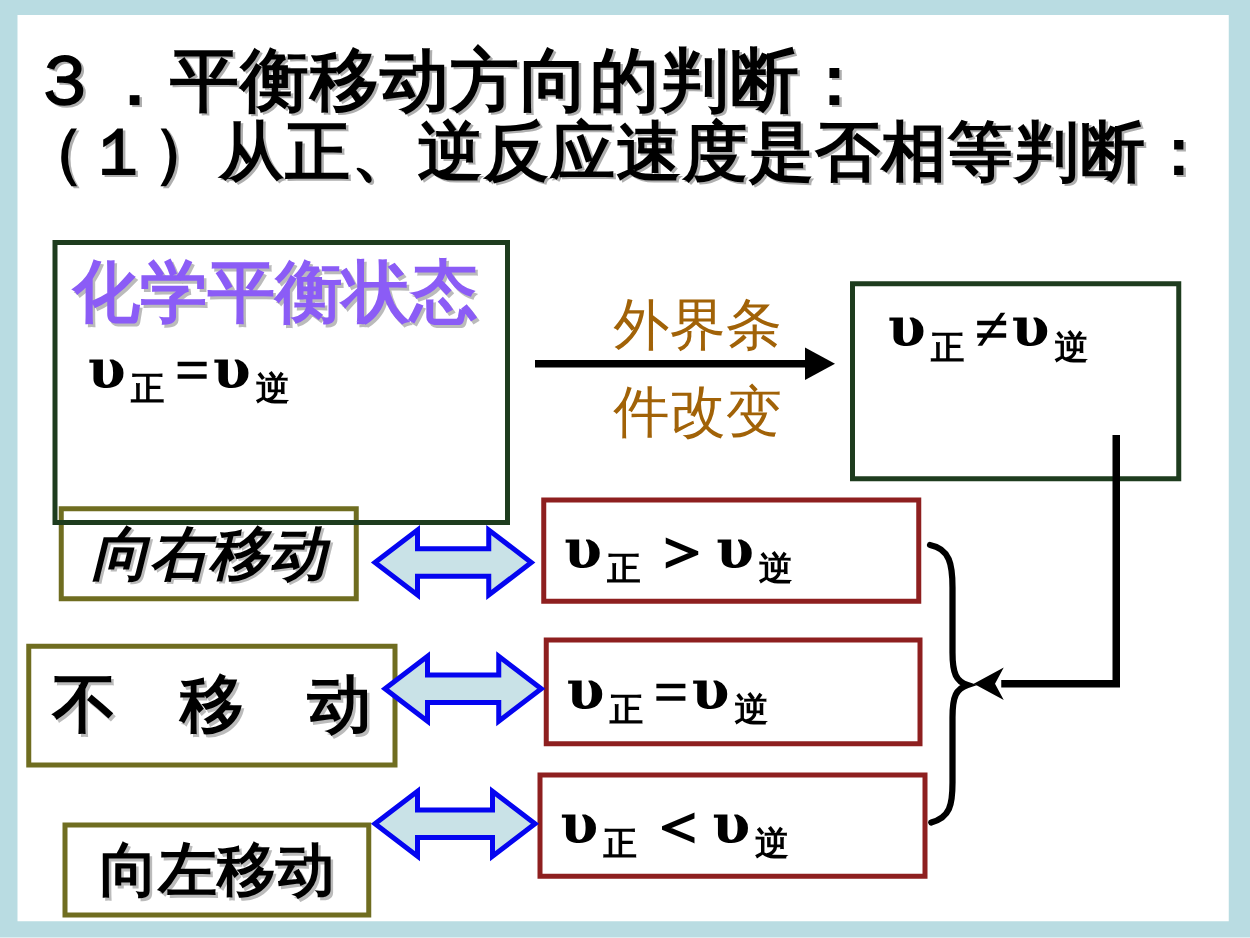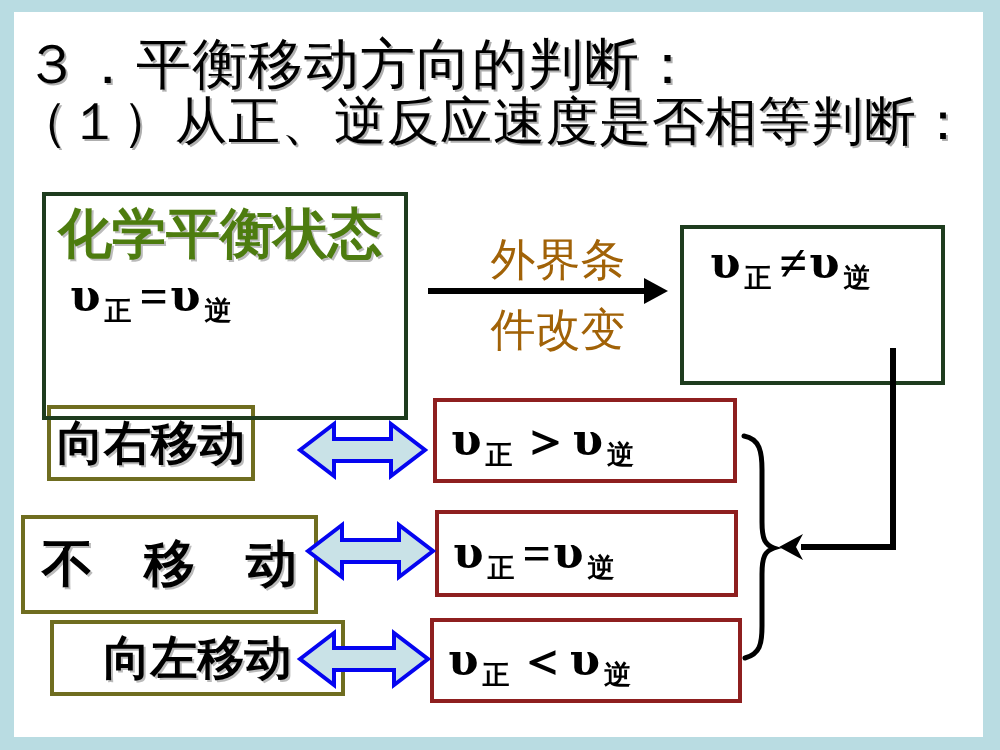--- a/index.html
+++ b/index.html
@@ -7,47 +7,47 @@
     width:1000px;height:750px;overflow:hidden;position:relative;
     background:#b9dce2;
     font-family:"Liberation Serif","DejaVu Serif",serif;
   }
   .slide-content{
     position:absolute;left:14px;top:12px;width:969px;height:725px;
     background:#ffffff;
   }
   .abs{position:absolute;}
   .title{
-    color:#000;font-weight:400;white-space:nowrap;
+    color:#000;font-weight:700;white-space:nowrap;
     text-shadow:2px 2px 0 rgba(110,110,110,.55);
     letter-spacing:1px;
   }
   .title.l1{left:10px;top:16px;font-size:55px;}
   .title.l2{left:2px;top:75px;font-size:52px;}
   .box{position:absolute;background:transparent;box-sizing:border-box;}
   .box.green{border:4px solid #1e3c1e;}
   .box.olive{border:4px solid #6f6d20;}
   .box.red{border:4px solid #8e1f1f;}
   .state-box{left:28px;top:180px;width:366px;height:228px;z-index:3;}
   .state-label{
-    position:absolute;left:12px;top:2px;font-size:54px;font-weight:bold;color:#4d7c0f;
+    position:absolute;left:12px;top:2px;font-size:54px;font-weight:bold;color:#8b5cf6;
     text-shadow:2px 2px 0 rgba(120,120,120,.5);white-space:nowrap;
   }
   .state-expr{position:absolute;left:10px;top:78px;}
   .unequal-box{left:666px;top:213px;width:265px;height:160px;z-index:3;}
   .unequal-expr{position:absolute;left:12px;top:12px;}
   .dir-box{display:flex;align-items:center;justify-content:center;z-index:2;}
   .dir-box .dir-label{
     font-size:47px;font-weight:bold;color:#000;white-space:nowrap;
     text-shadow:2px 2px 0 rgba(120,120,120,.5);
   }
-  .dir-right{left:33px;top:393px;width:208px;height:76px;}
+  .dir-right{left:33px;top:393px;width:240px;height:76px;font-style:italic;}
   .dir-none{left:7px;top:503px;width:297px;height:99px;}
   .dir-none .dir-label{font-size:51px;}
-  .dir-left{left:36px;top:608px;width:295px;height:76px;}
+  .dir-left{left:36px;top:646px;width:247px;height:76px;}
   .expr-box{display:flex;align-items:center;z-index:2;}
   .expr-gt{left:419px;top:386px;width:304px;height:85px;}
   .expr-eq{left:421px;top:498px;width:303px;height:87px;}
   .expr-lt{left:416px;top:606px;width:312px;height:85px;}
   .expr{display:flex;align-items:flex-start;padding-left:14px;white-space:nowrap;color:#000;}
   .expr .v{font-size:44px;font-weight:bold;line-height:1;font-family:"DejaVu Serif",serif;}
   .expr .sub{font-size:27px;line-height:1;position:relative;top:24px;margin:0 6px 0 4px;font-weight:bold;}
   .expr .sub:last-child{margin-right:0;}
   .expr .op{font-size:50px;font-weight:bold;line-height:.9;margin:0 2px;}
   .cond-top,.cond-bottom{

